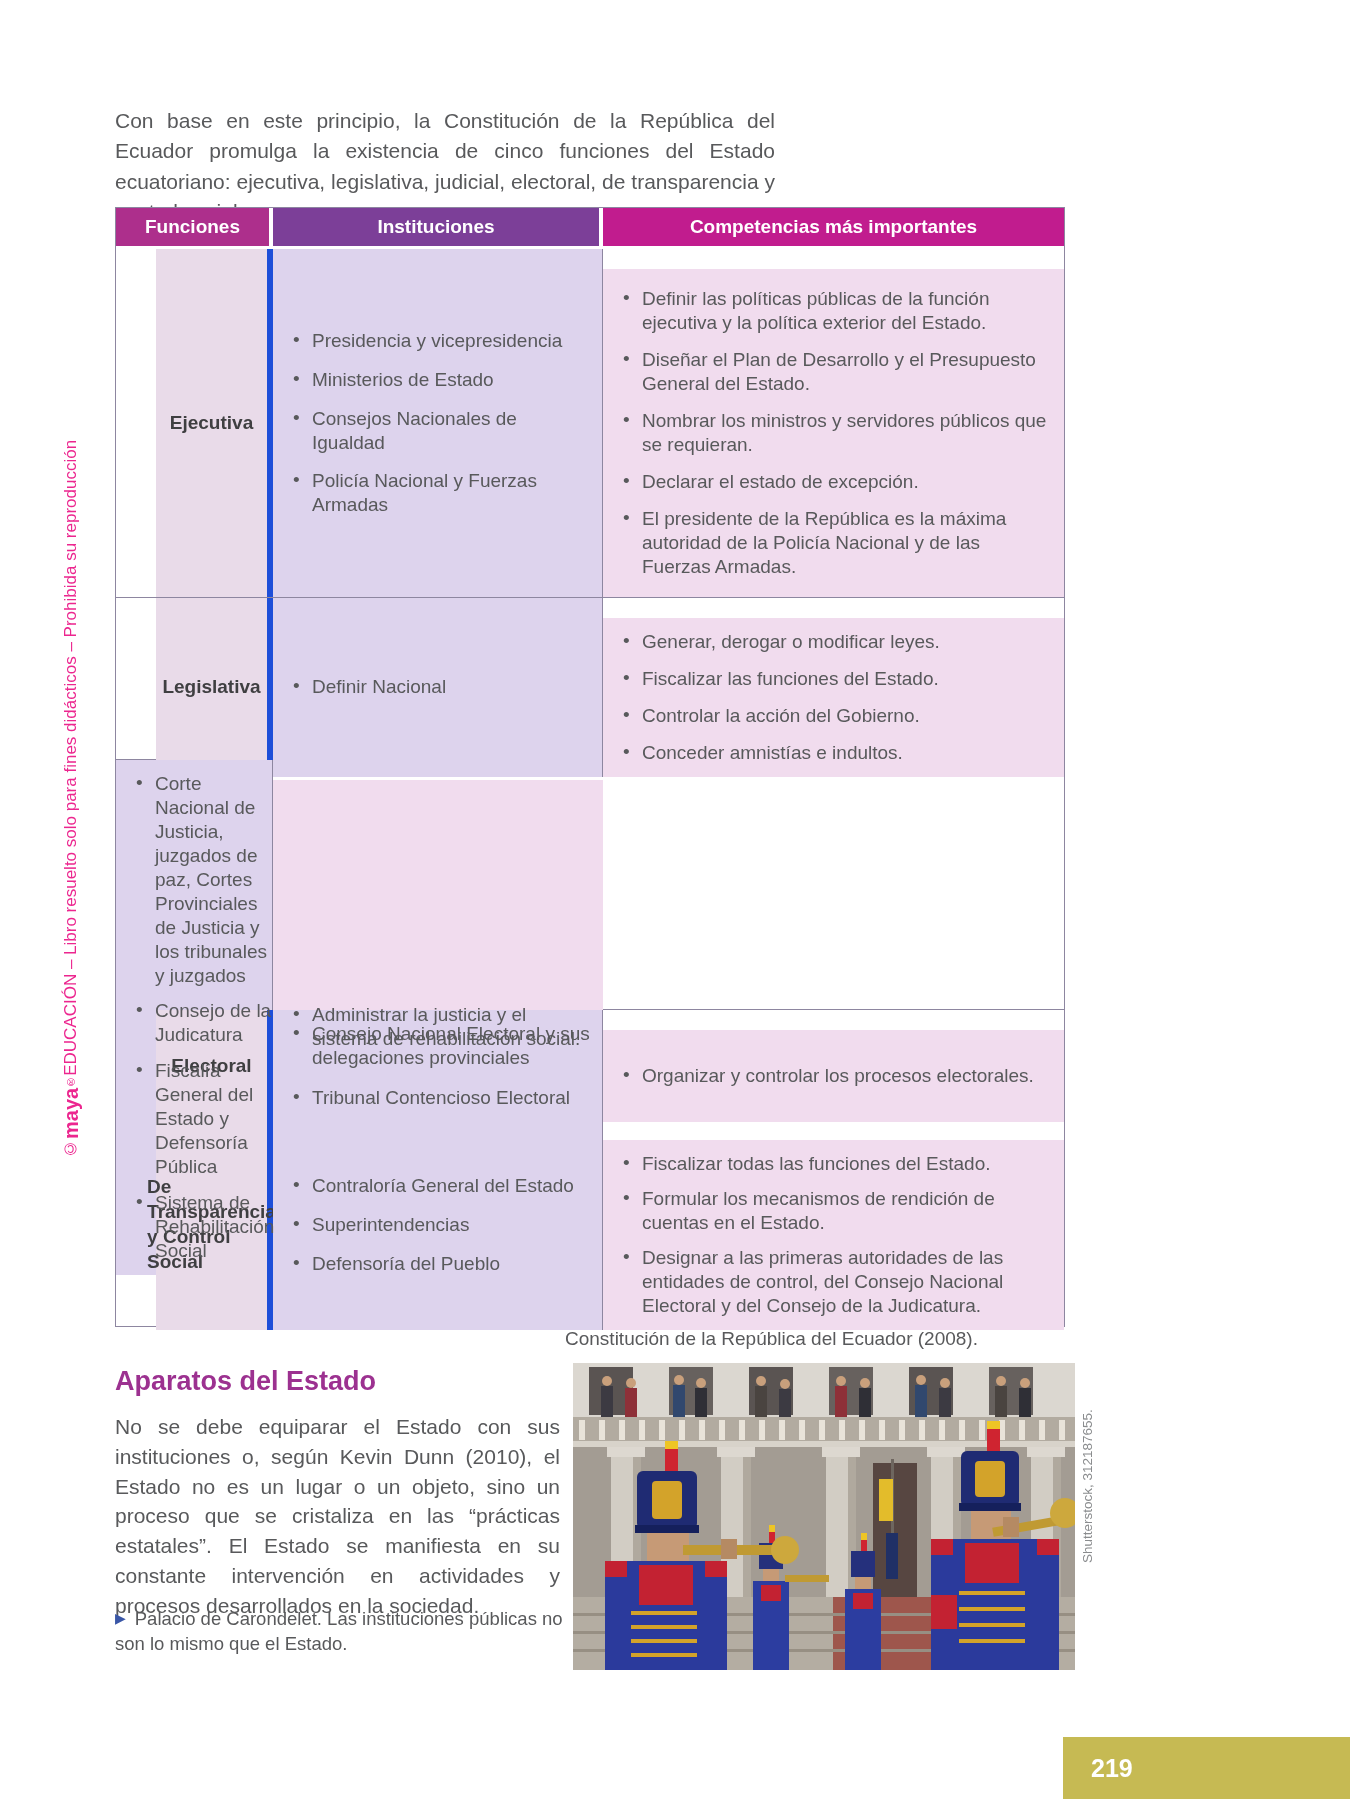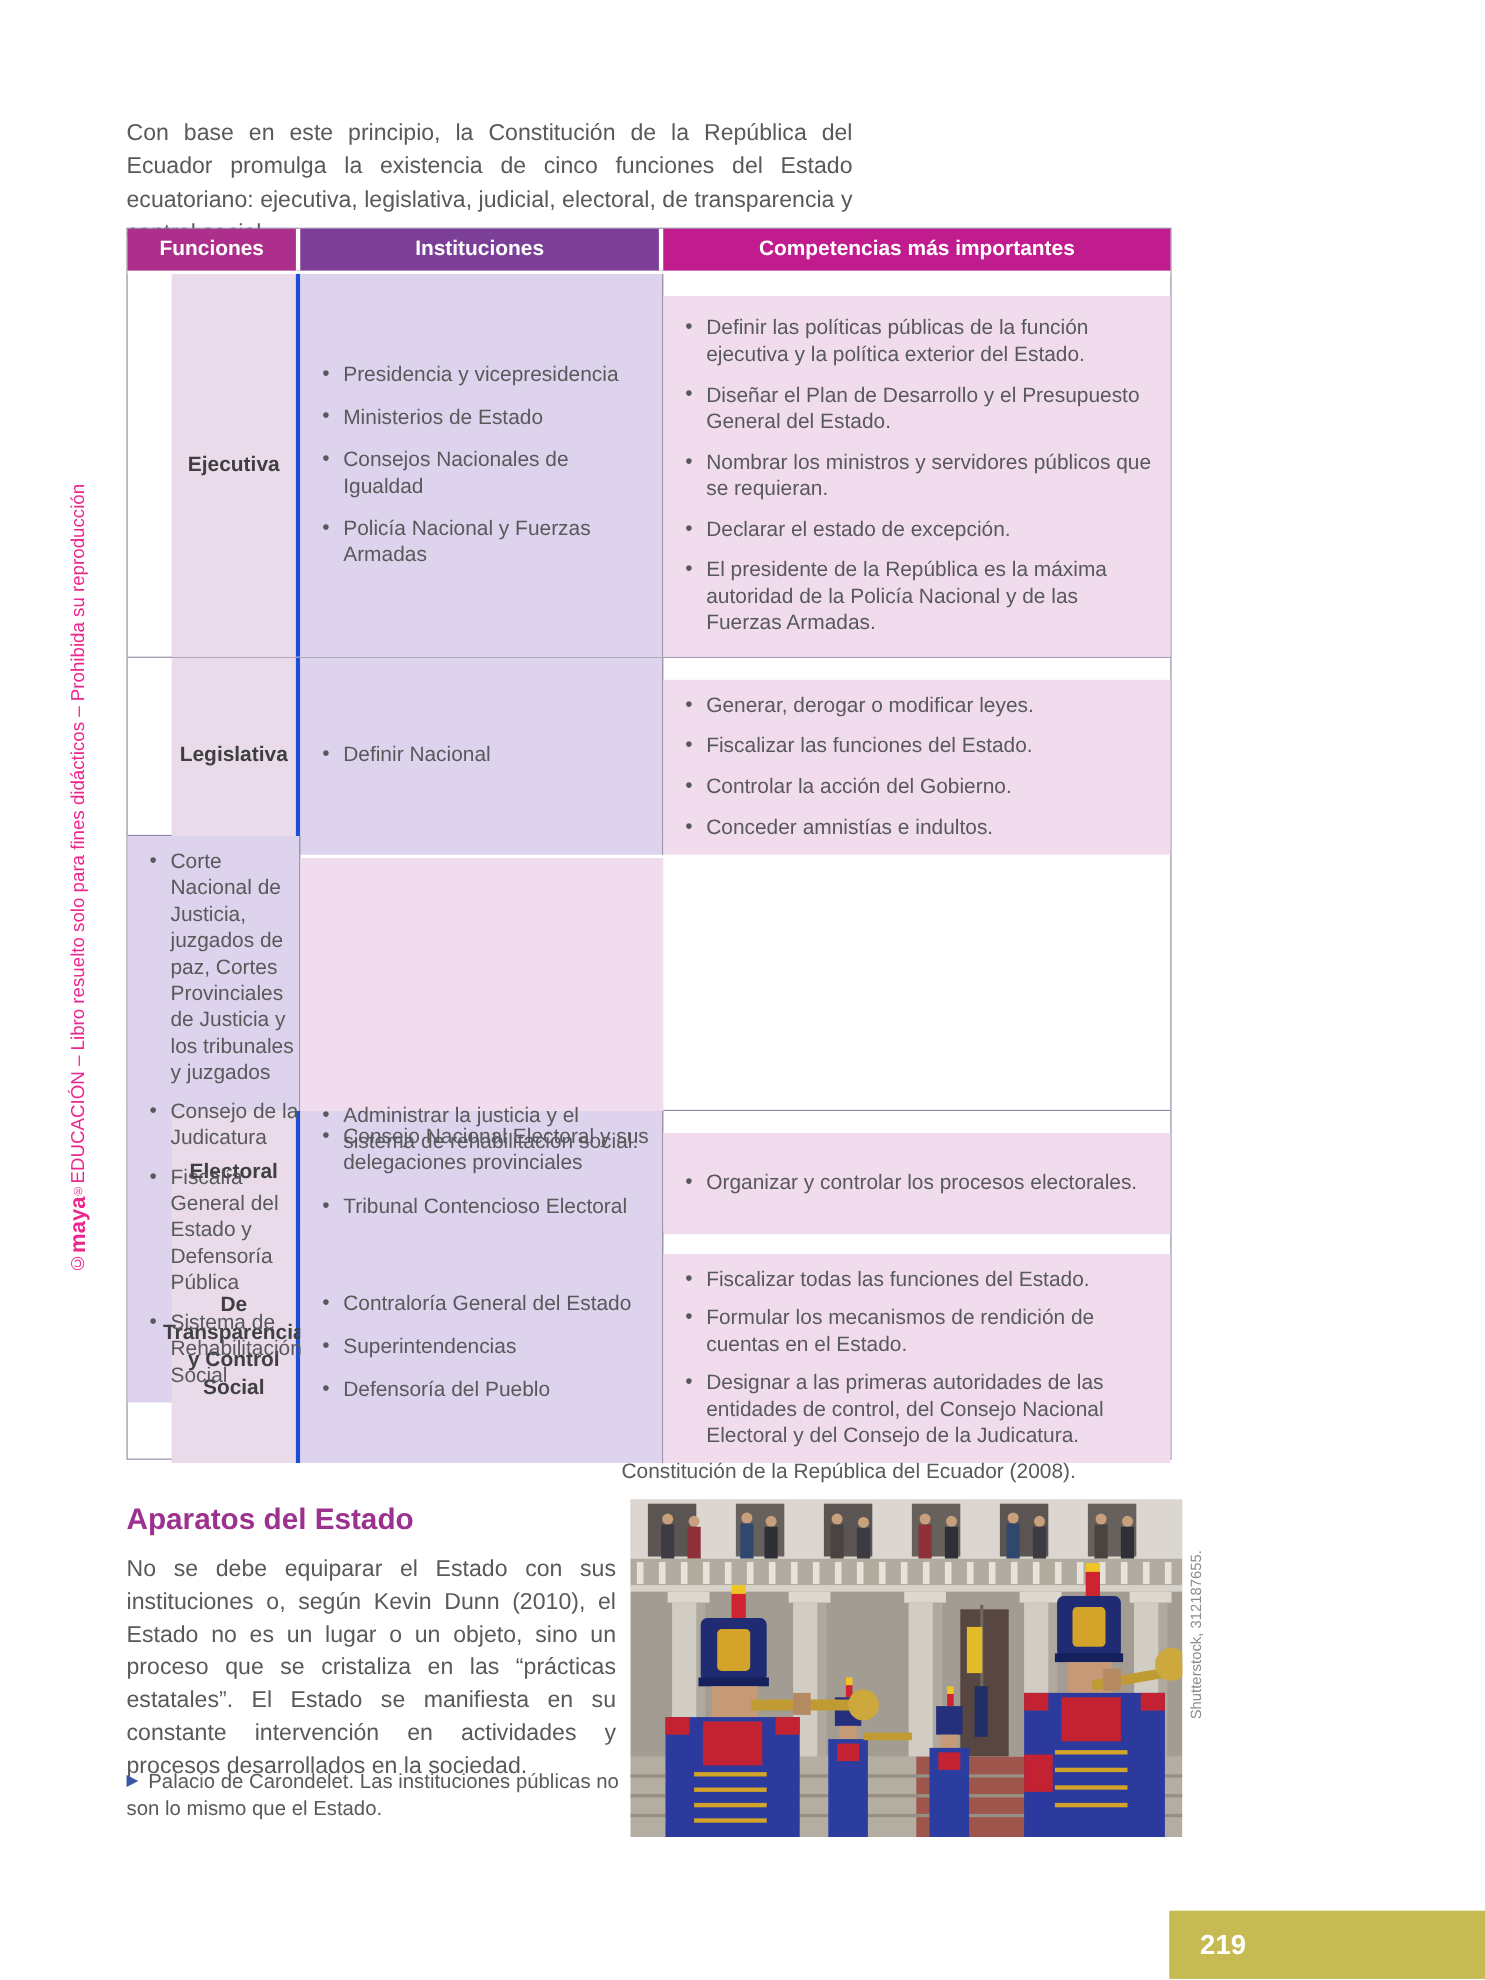--- a/index.html
+++ b/index.html
@@ -13,22 +13,22 @@
   
   .state-table{position:absolute;left:115px;top:207px;width:948px;border:1px solid #8d86a0;}
   .thead{display:grid;grid-template-columns:157px 330px 461px;border-bottom:3px solid #ffffff;}
   .th{height:38px;line-height:38px;text-align:center;color:#ffffff;font-weight:bold;font-size:19px;}
   .th-funciones{background:#ad2f8c;border-right:4px solid #ffffff;}
   .th-instituciones{background:#7c3f98;border-right:4px solid #ffffff;}
   .th-competencias{background:#c11c8e;}
   .trow{display:grid;grid-template-columns:157px 330px 461px;}
   .trow + .trow{border-top:1px solid #8d86a0;}
   .cell{display:flex;align-items:center;}
-  .c1{background:#e9dbe9;justify-content:center;text-align:center;padding:10px 4px;
-      border-right:4px solid #1d4ed8;margin-left:40px;}
+  .c1{background:#e9dbe9;justify-content:center;text-align:left;padding:10px 4px;
+      border-right:6px solid #1d4ed8;margin-left:40px;}
   .c2{background:#ddd3ed;padding:12px 10px 12px 16px;border-right:1px solid #8d86a0;}
   .c3{background:#f1dcee;padding:12px 12px 12px 16px;margin-top:20px;}
   .rowlabel{font-weight:bold;color:#3f3f41;font-size:19px;line-height:1.3;max-width:150px;}
   .cell-list{list-style:none;margin:0;padding:0;display:flex;flex-direction:column;}
   .c2 .cell-list{gap:15px;}
   .c3 .cell-list{gap:13px;}
   .cell-list li{position:relative;padding-left:23px;font-size:19px;line-height:1.26;color:#58595b;}
   .cell-list li::before{content:"\2022";position:absolute;left:4px;top:-1px;color:#58595b;}
 
   

